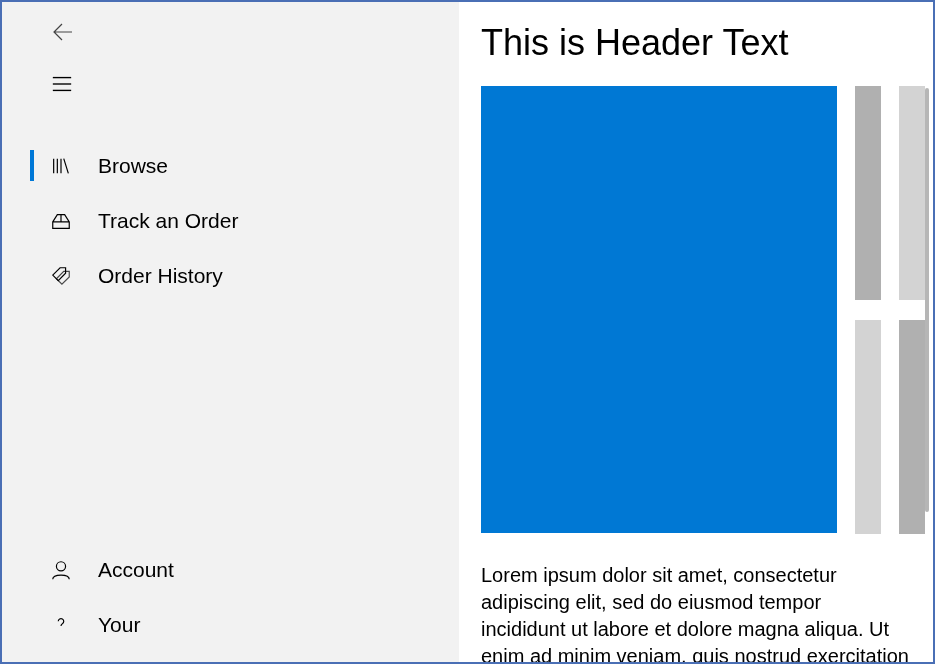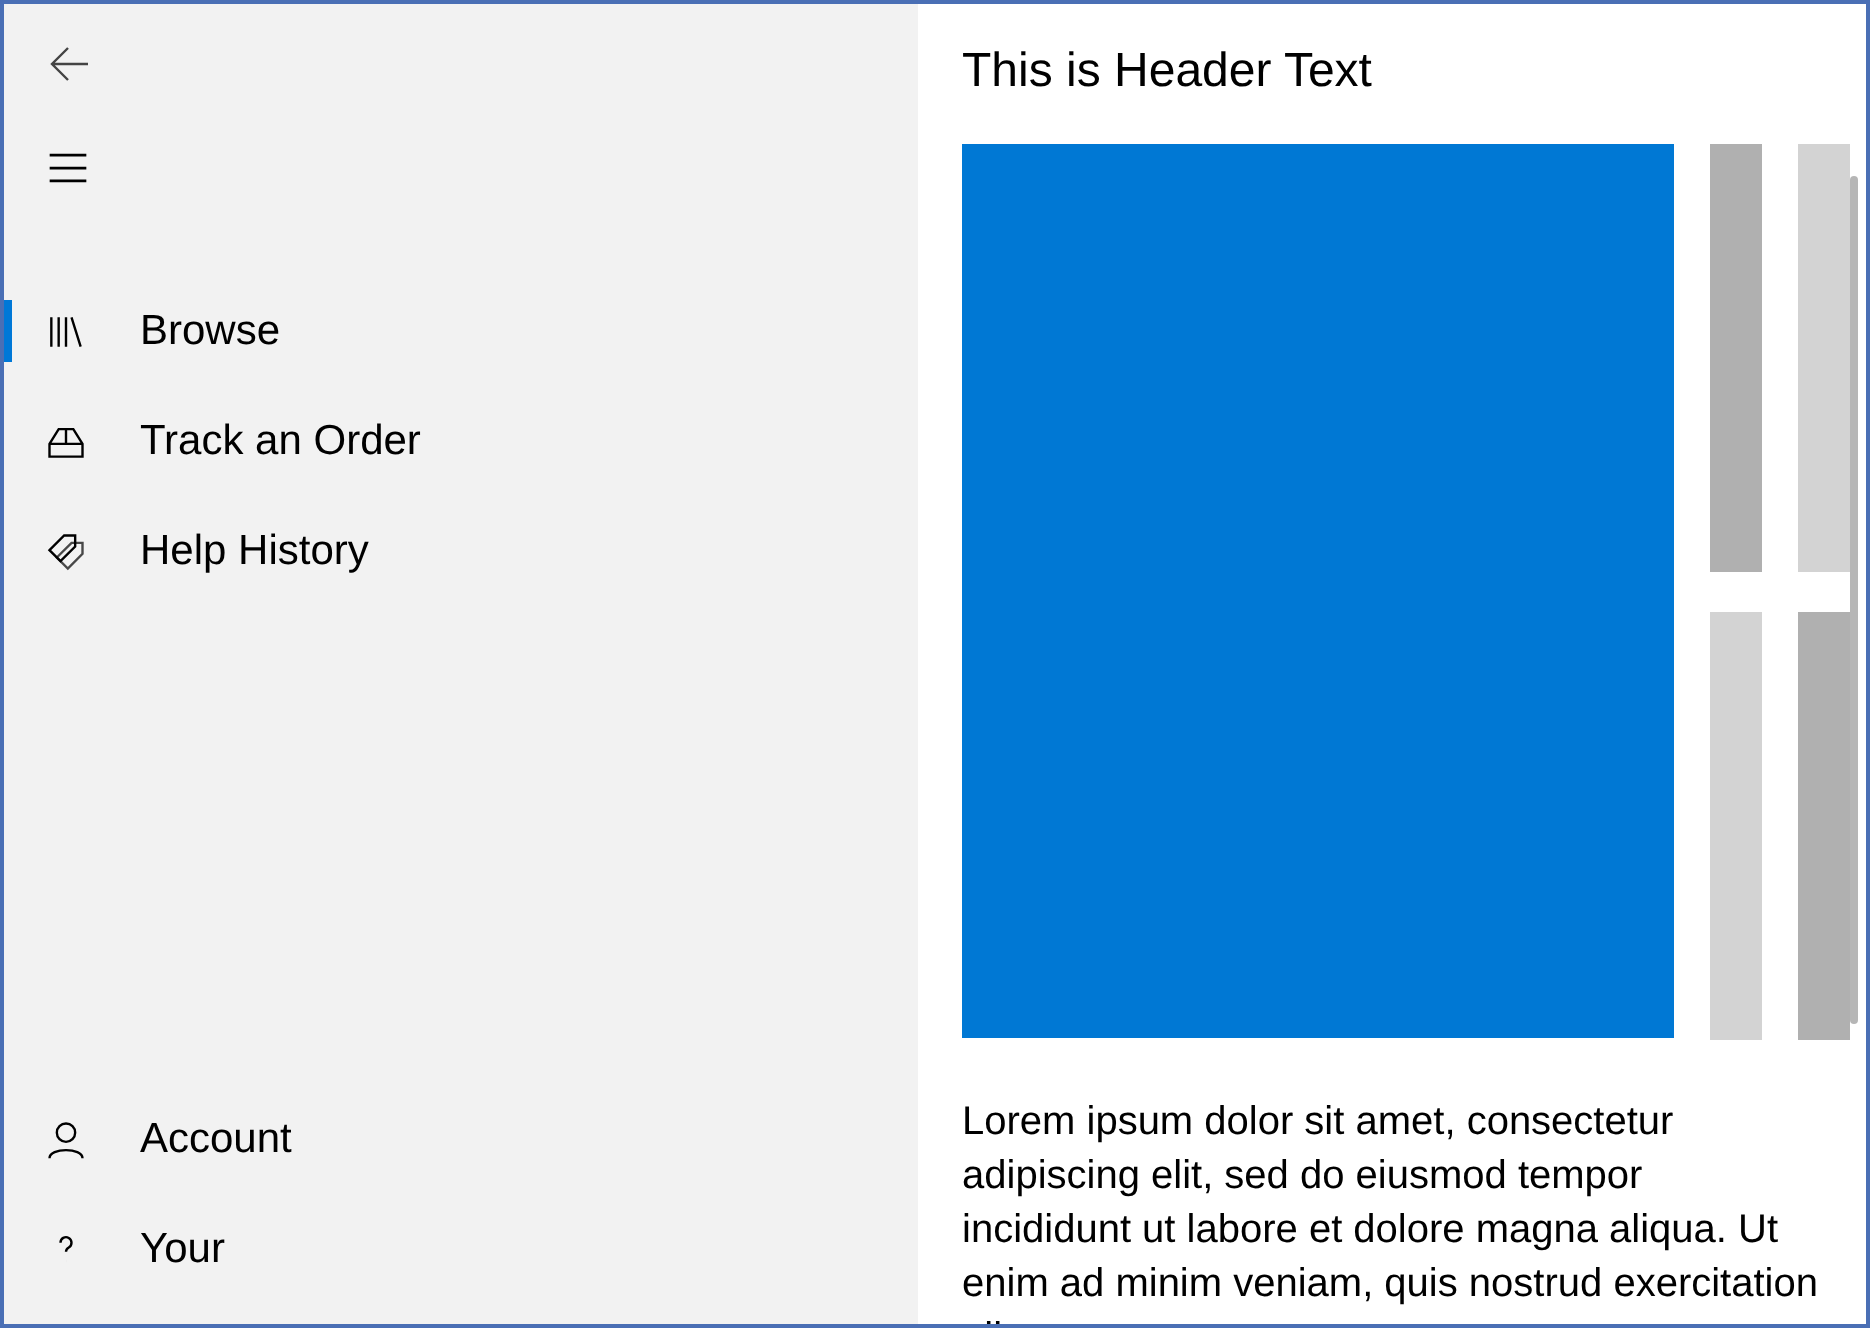--- a/index.html
+++ b/index.html
@@ -11,20 +11,21 @@
       overflow: hidden;
     }
     
     .sidebar {
       width: 457px;
       background: #f2f2f2;
       display: flex;
       flex-direction: column;
       position: relative;
       padding-top: 8px;
+      padding-left: 28px;
     }
     .back-btn {
       width: 48px; height: 48px;
       display: flex; align-items: center; justify-content: center;
       cursor: pointer;
       margin-left: 8px;
     }
     .back-btn svg { width: 24px; height: 24px; stroke: #444; fill: none; stroke-width: 1.2; }
     .hamburger {
       width: 48px; height: 48px;
@@ -69,21 +70,21 @@
     .main {
       flex: 1;
       background: #fff;
       padding: 14px 22px 0 22px;
       display: flex;
       flex-direction: column;
       overflow: hidden;
       position: relative;
     }
     .header-text {
-      font-size: 24px;
+      font-size: 36px;
       font-weight: 400;
       color: #000;
       margin-bottom: 22px;
       margin-top: 6px;
     }
     .content-row {
       display: flex;
       gap: 18px;
     }
     .big-blue {
@@ -162,21 +163,21 @@
       </span>
       <span>Track an Order</span>
     </div>
     <div class="nav-item">
       <span class="icon">
         <svg viewBox="0 0 24 24">
             <path d="M3 11 l8 -8 h6 v6 l-8 8 z M13 7 h0.01"></path>
             <path d="M7 15 l8 -8 h6 v6 l-8 8 z" opacity="0.7"></path>
           </svg>
       </span>
-      <span>Help History</span>
+      <span>Order History</span>
     </div>
   </div>
 
   <div class="nav-bottom">
     <div class="nav-item">
       <span class="icon">
         <svg viewBox="0 0 24 24">
             <circle cx="12" cy="8" r="5"></circle>
             <path d="M3 22 c0 -6 18 -6 18 0"></path>
           </svg>

